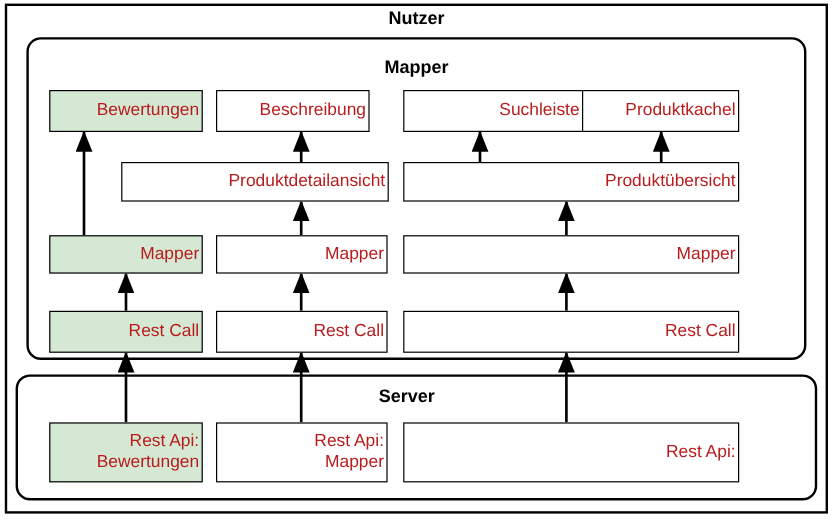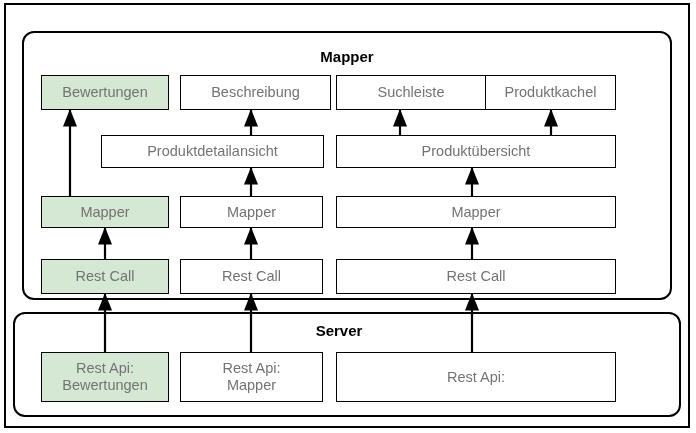--- a/index.html
+++ b/index.html
@@ -42,23 +42,23 @@
     background: transparent;
   }
   .node {
     position: absolute;
     border: 1.5px solid #000000;
     box-sizing: border-box;
     background: #ffffff;
     display: flex;
     align-items: center;
     justify-content: center;
-    text-align: center;
+    text-align: right;
     font-size: 14.5px;
-    color: #737373;
+    color: #b91c1c;
     line-height: 17px;
     padding: 0 2px;
   }
   .node.green {
     background: #d5e8d4;
   }
   .node .lbl {
     display: block;
     width: 100%;
   }
@@ -75,20 +75,21 @@
     pointer-events: none;
   }
 </style>
 </head>
 <body>
 
 <div id="canvas">
 
   <div class="outer-frame"></div>
 
+  <div class="title" style="left:4px; top:7px; width:686px;">Nutzer</div>
 
   <div class="round-box" style="left:22px; top:31px; width:650px; height:269px;"></div>
   <div class="title" style="left:22px; top:48px; width:650px;">Mapper</div>
 
   <div class="round-box" style="left:13px; top:312px; width:668px; height:105px;"></div>
   <div class="title" style="left:13px; top:322px; width:652px;">Server</div>
 
   <svg class="arrows" viewBox="0 0 696 433">
     <defs>
       <marker id="ah" markerWidth="9" markerHeight="9" refX="7.5" refY="3.2" orient="auto">
@@ -119,21 +120,21 @@
 
       <line x1="400" y1="135" x2="400" y2="110"></line>
 
       <line x1="551" y1="135" x2="551" y2="110"></line>
     </g>
   </svg>
 
   <div class="node green" style="left:41px; top:75px; width:128px; height:35px;">
     <span class="lbl">Bewertungen</span>
   </div>
-  <div class="node" style="left:180px; top:75px; width:151px; height:35px;">
+  <div class="node" style="left:180px; top:75px; width:128px; height:35px;">
     <span class="lbl">Beschreibung</span>
   </div>
   <div class="node" style="left:336px; top:75px; width:150px; height:35px;">
     <span class="lbl">Suchleiste</span>
   </div>
   <div class="node" style="left:101px; top:135px; width:223px; height:33px;">
     <span class="lbl">Produktdetailansicht</span>
   </div>
 
   <div class="node" style="left:485px; top:75px; width:131px; height:35px;">

